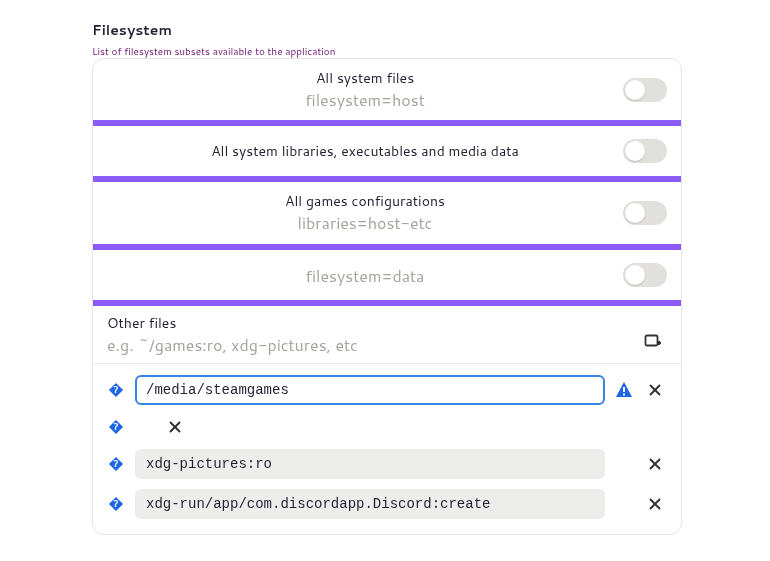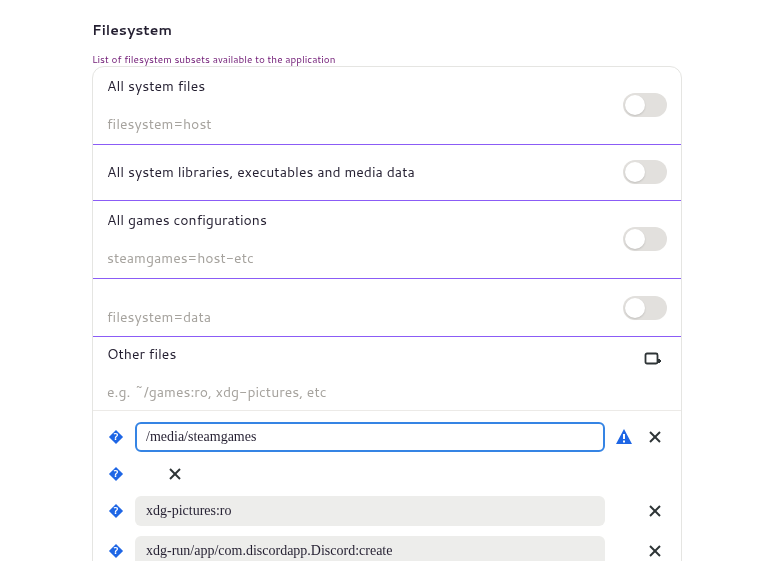--- a/index.html
+++ b/index.html
@@ -13,51 +13,52 @@
       width: 770px;
       height: 561px;
     }
     .container {
       padding: 20px 88px 20px 92px;
     }
     .section-title {
       font-weight: 700;
       font-size: 14px;
       color: #241f31;
-      margin-bottom: 12px;
+      margin-bottom: 4px;
     }
     .section-subtitle {
       font-size: 10px;
       color: #701a75;
     }
     .panel {
       background: #ffffff;
       border: 1px solid #e5e5e2;
       border-radius: 12px;
       overflow: hidden;
     }
     .row {
       display: flex;
       align-items: center;
       padding: 10px 14px;
-      border-bottom: 1px solid #8b5cf6;
+      border-bottom: 6px solid #8b5cf6;
       min-height: 56px;
+      text-align: center;
     }
     .row:last-child { border-bottom: none; }
     .row-text { flex: 1; }
     .row-title {
       font-size: 14px;
       color: #241f31;
       line-height: 1.35;
     }
     .row-sub {
-      font-size: 14px;
+      font-size: 16px;
       color: #a6a39e;
       line-height: 1.35;
-      margin-top: 19px;
+      margin-top: 1px;
     }
     .toggle {
       position: relative;
       width: 44px;
       height: 24px;
       background: #e2e0dd;
       border-radius: 12px;
       flex-shrink: 0;
     }
     .toggle::after {
@@ -66,21 +67,21 @@
       top: 2px;
       left: 2px;
       width: 20px;
       height: 20px;
       background: #ffffff;
       border-radius: 50%;
       box-shadow: 0 1px 2px rgba(0,0,0,0.15);
     }
     .other-row {
       display: flex;
-      align-items: flex-start;
+      align-items: flex-end;
       padding: 8px 14px;
       border-bottom: 1px solid #eceae7;
     }
     .other-text { flex: 1; }
     .add-btn {
       width: 28px;
       height: 28px;
       display: flex;
       align-items: center;
       justify-content: center;
@@ -111,21 +112,21 @@
       display: flex;
       align-items: center;
       justify-content: center;
     }
     .input {
       flex: 1;
       height: 30px;
       border-radius: 6px;
       padding: 0 10px;
       font-size: 14px;
-      font-family: Liberation Serif, serif;
+      font-family: Liberation Mono, monospace;
       outline: none;
       border: 1px solid transparent;
       background: #ededeb;
       color: #241f31;
     }
     .input.active {
       background: #ffffff;
       border: 2px solid #3584e4;
       padding: 0 9px;
     }
@@ -162,21 +163,21 @@
     <div class="row">
       <div class="row-text">
         <div class="row-title">All system libraries, executables and media data</div>
       </div>
       <div class="toggle"></div>
     </div>
 
     <div class="row">
       <div class="row-text">
         <div class="row-title">All games configurations</div>
-        <div class="row-sub">steamgames=host-etc</div>
+        <div class="row-sub">libraries=host-etc</div>
       </div>
       <div class="toggle"></div>
     </div>
 
     <div class="row">
       <div class="row-text">
         <div class="row-sub">filesystem=data</div>
       </div>
       <div class="toggle"></div>
     </div>

